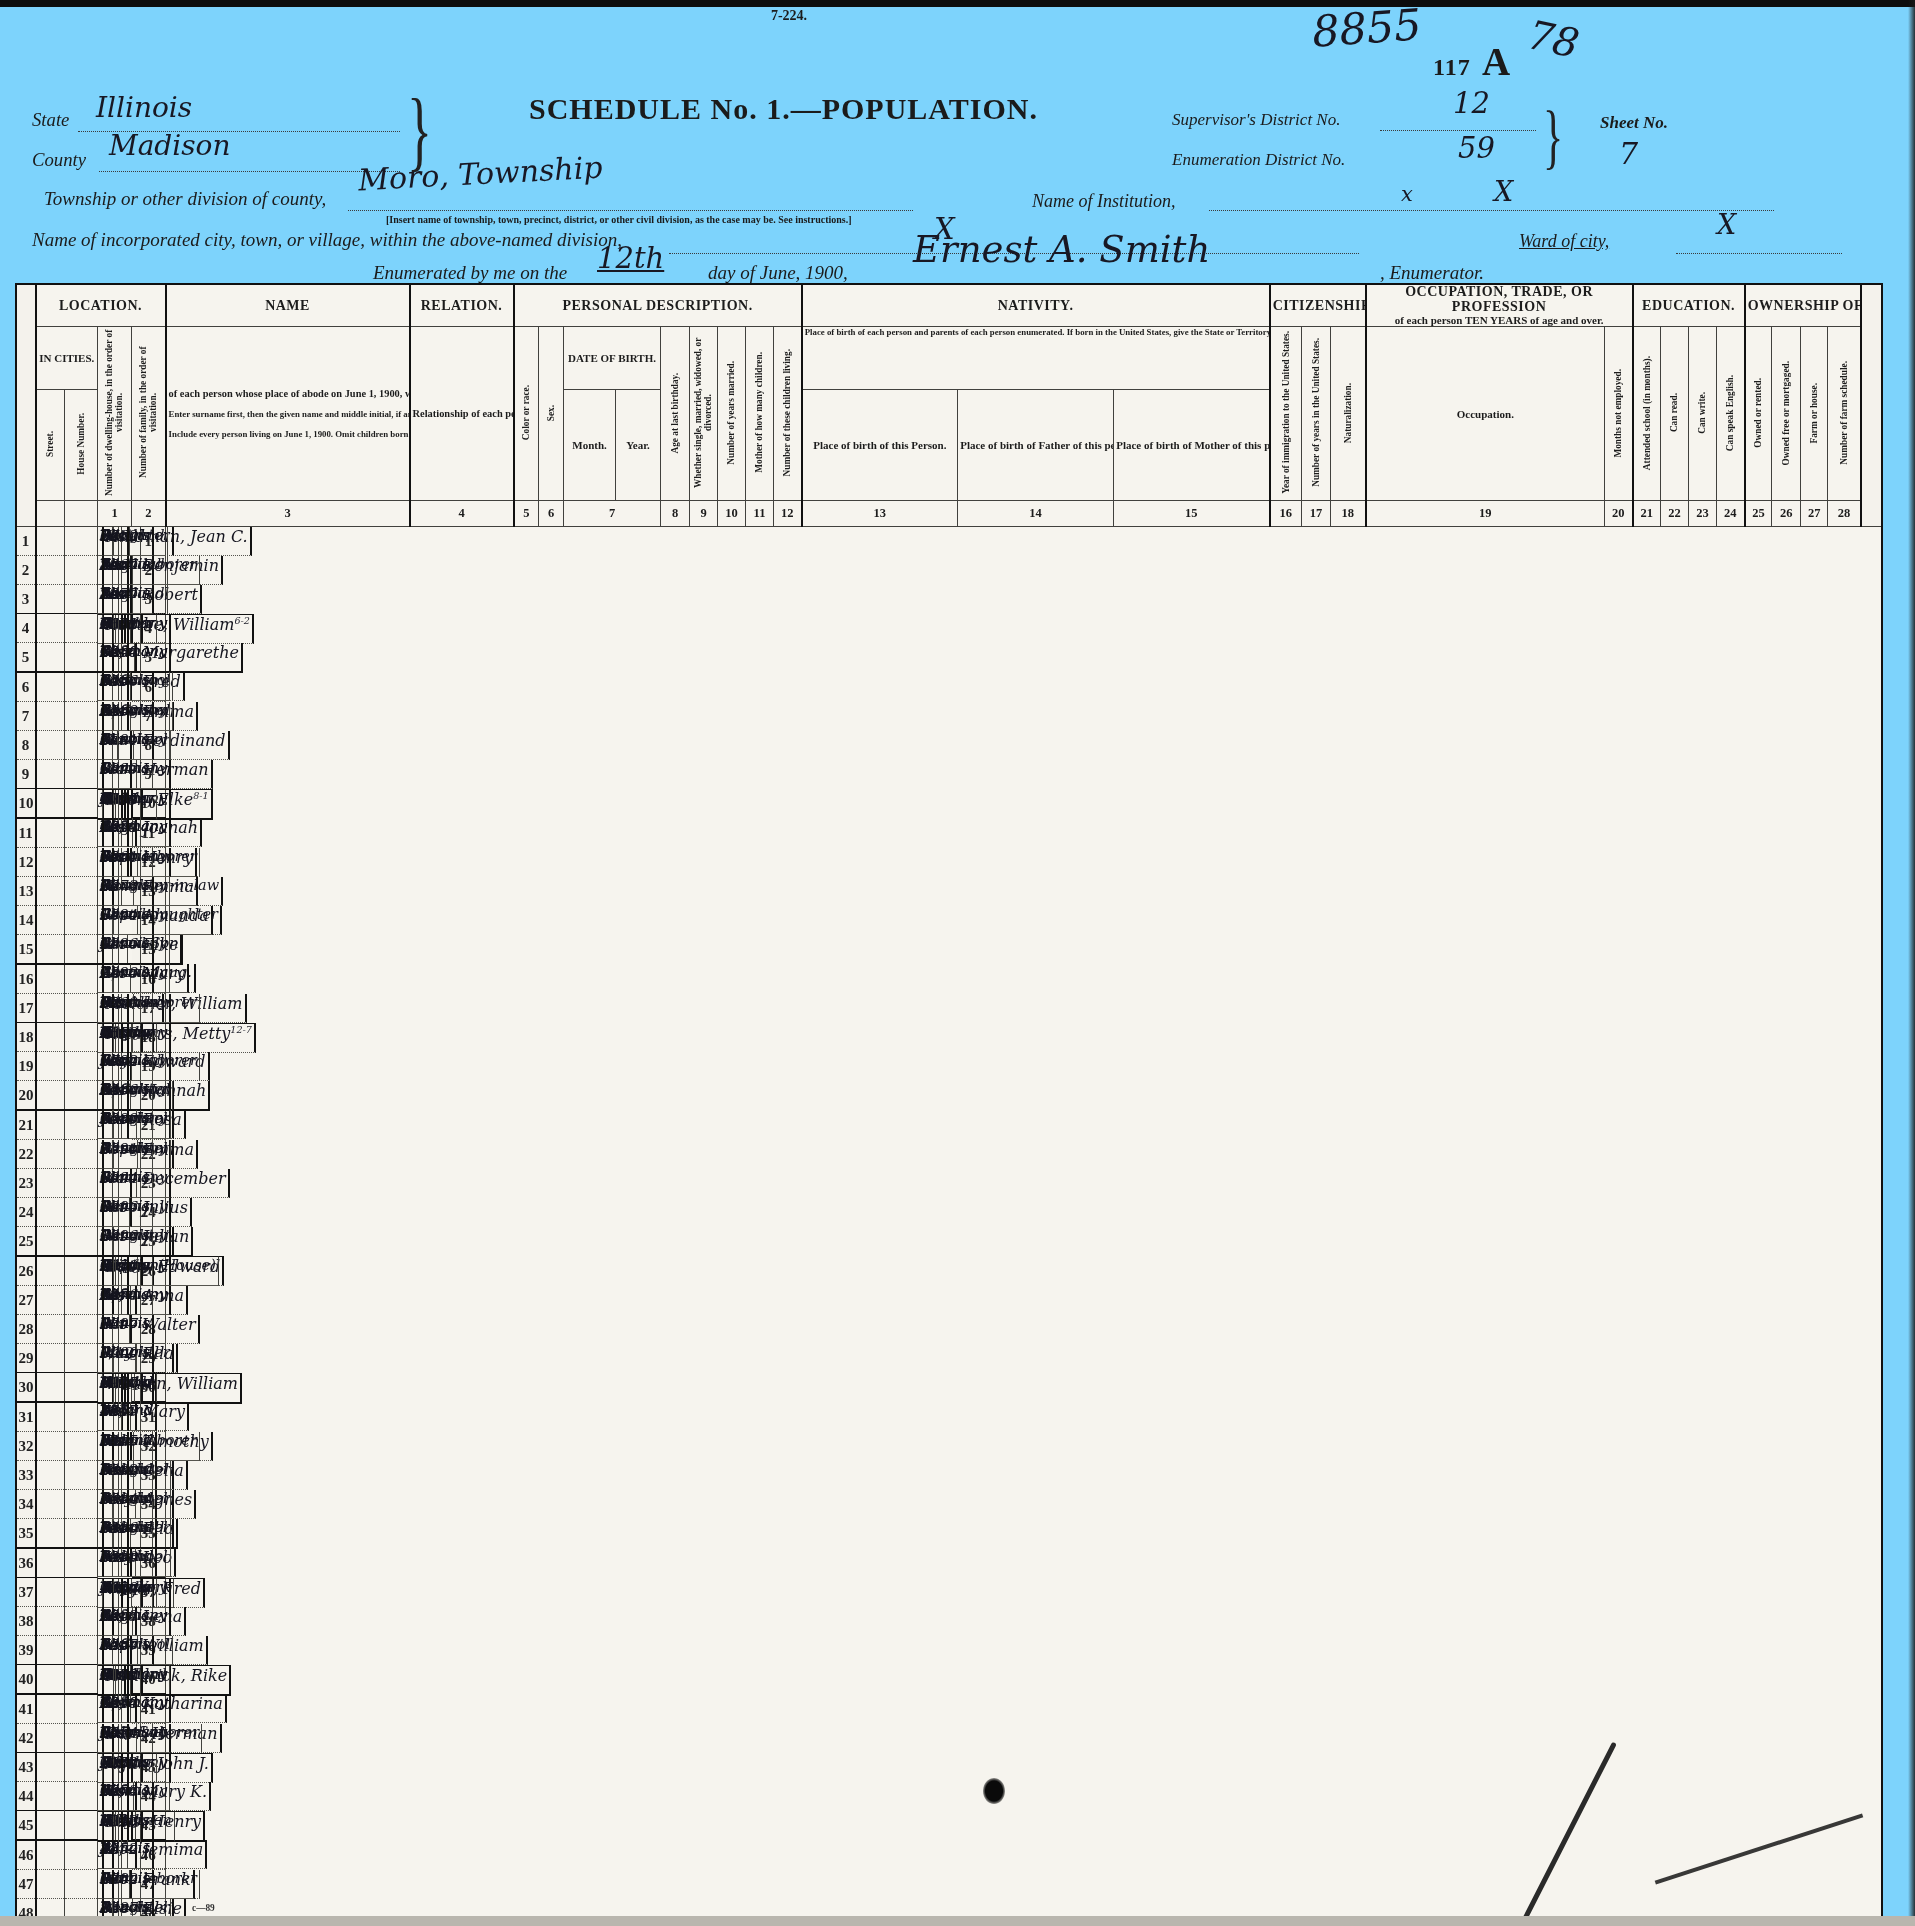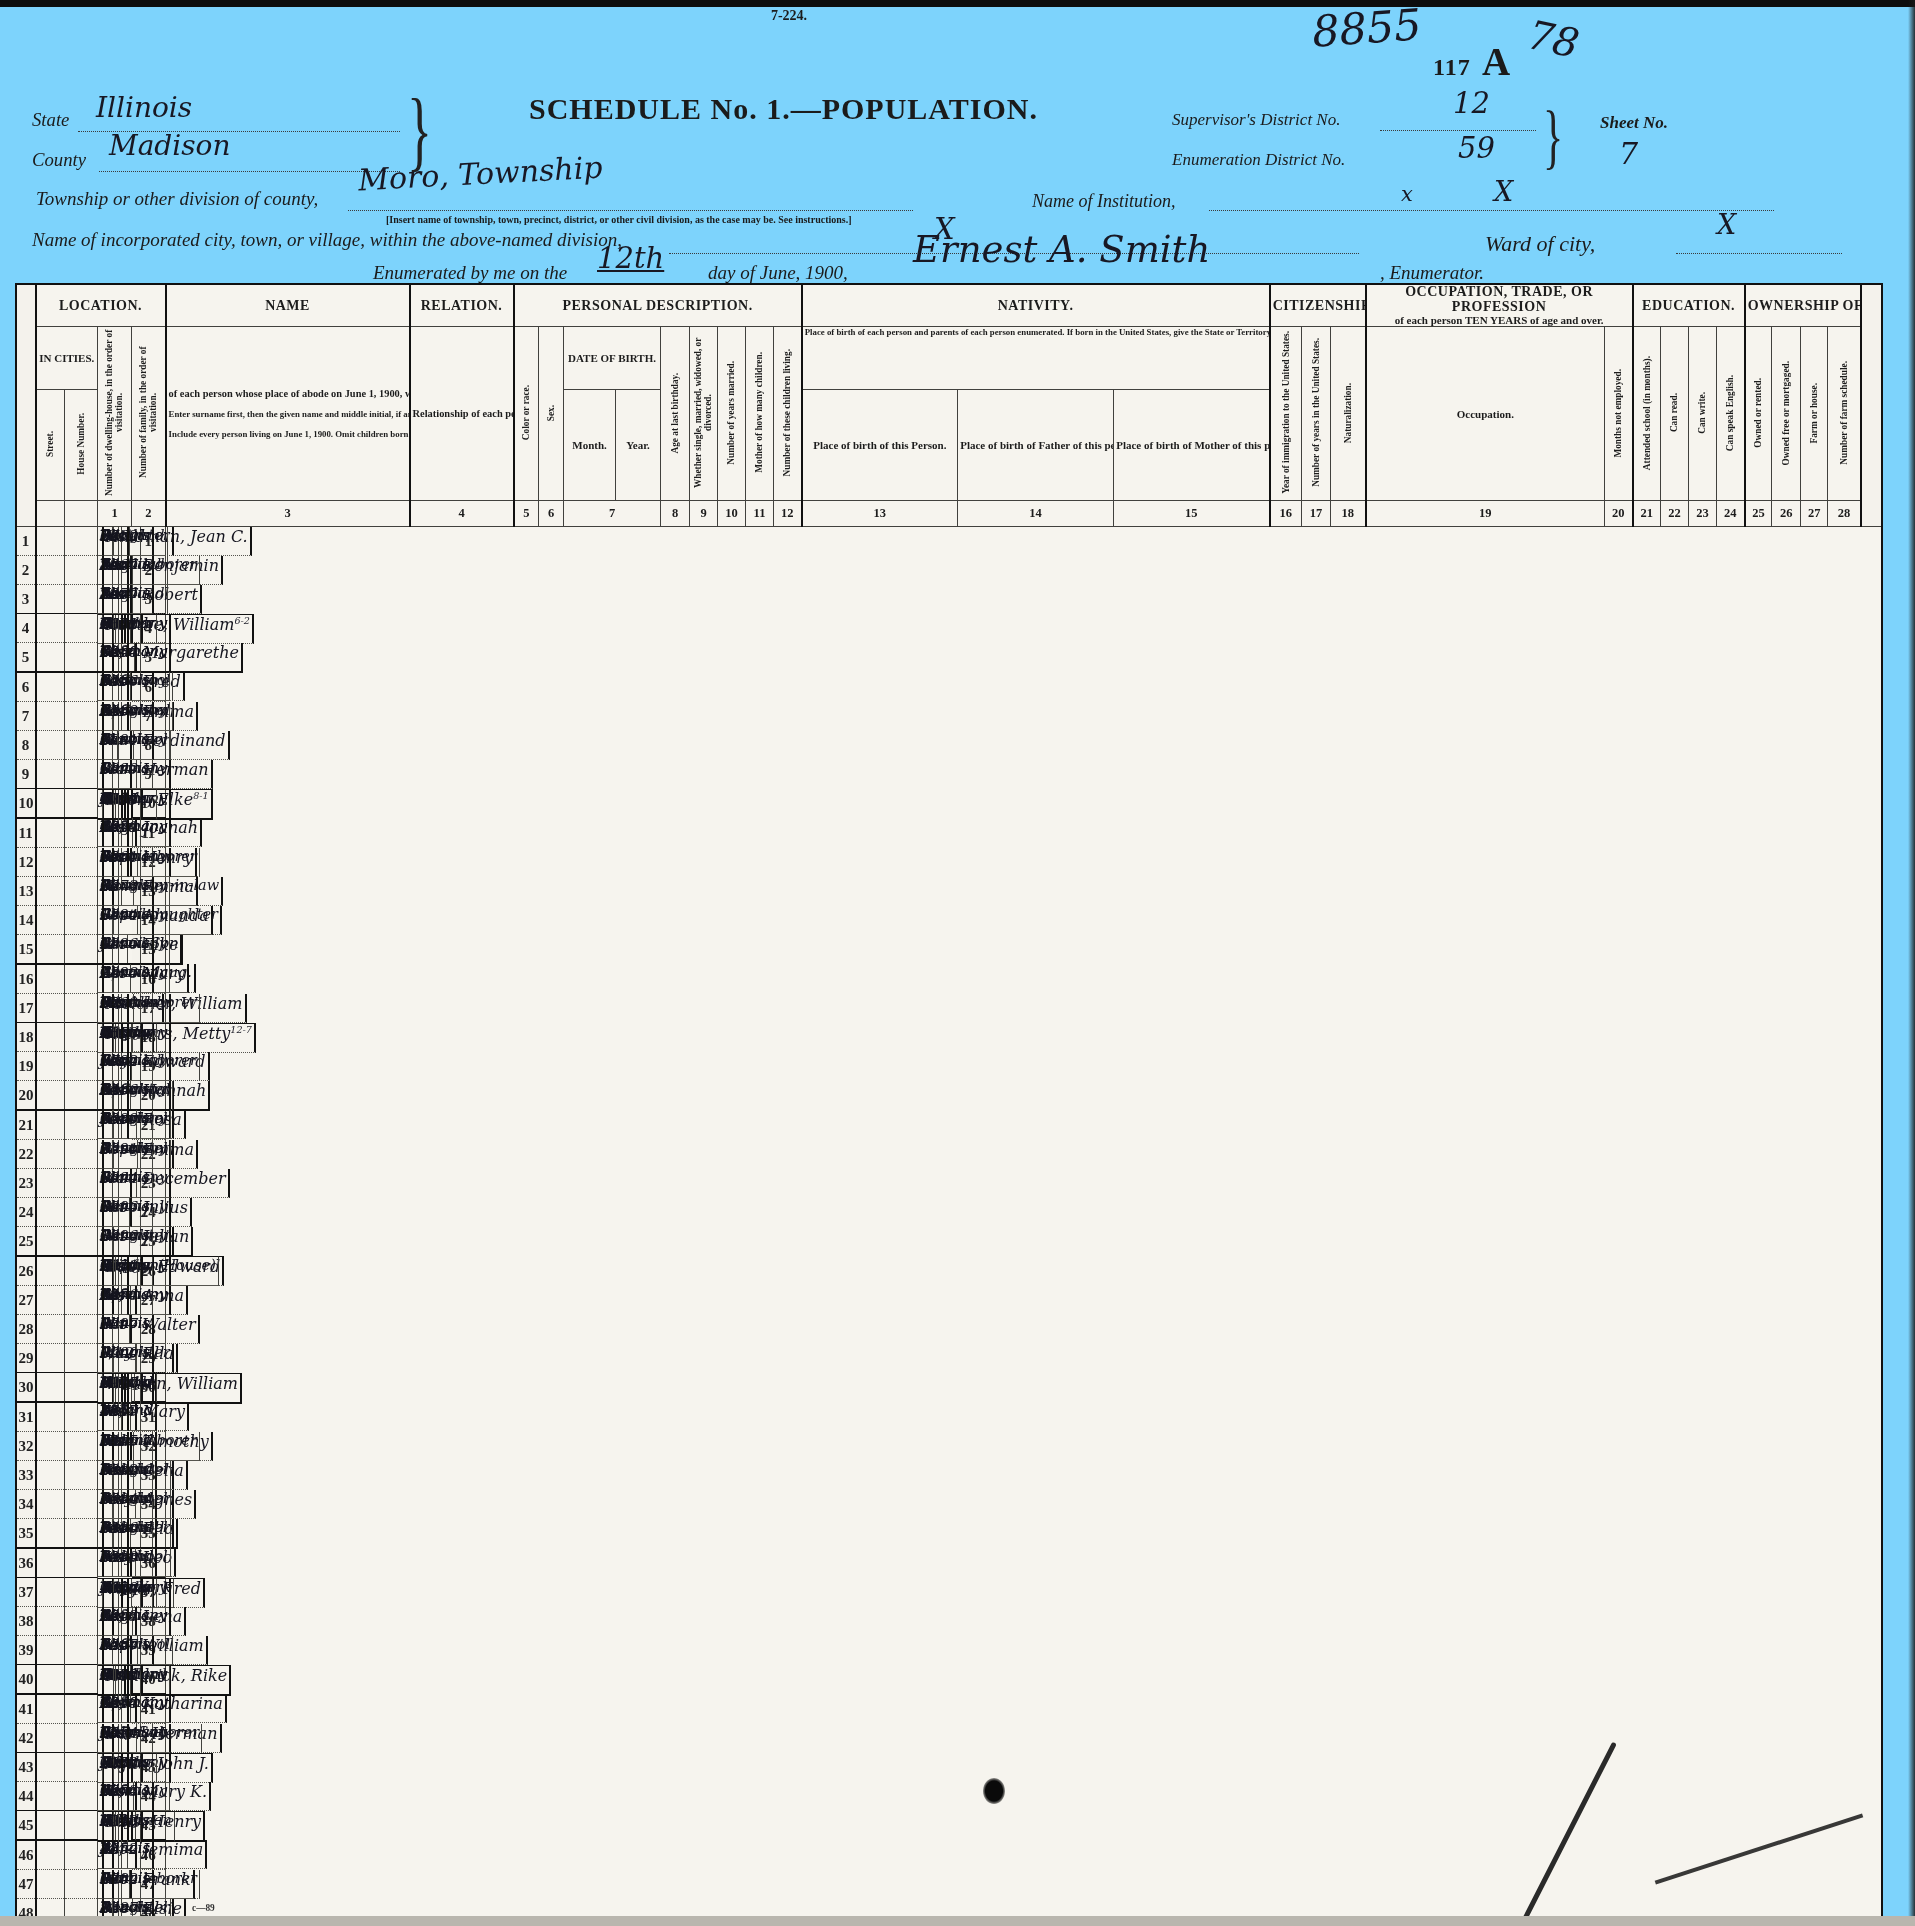--- a/index.html
+++ b/index.html
@@ -83,33 +83,33 @@
 
   <div class="printed it" style="left:1172px;top:110px;font-size:17px;">Supervisor's District No.</div>
   <div class="hw" style="left:1453px;top:86px;font-size:29px;">12</div>
   <div class="dotline" style="left:1380px;top:130px;width:156px;"></div>
   <div class="printed it" style="left:1172px;top:150px;font-size:17px;">Enumeration District No.</div>
   <div class="hw" style="left:1458px;top:131px;font-size:29px;">59</div>
   <div class="brace" style="left:1543px;top:112px;font-size:42px;">}</div>
   <div class="printed it" style="left:1600px;top:113px;font-size:17px;font-weight:bold;">Sheet No.</div>
   <div class="hw" style="left:1619px;top:136px;font-size:30px;">7</div>
 
-  <div class="printed it" style="left:36px;top:188px;font-size:19px;">Township or other division of county,</div>
+  <div class="printed it" style="left:44px;top:188px;font-size:19px;">Township or other division of county,</div>
   <div class="hw" style="left:358px;top:156px;font-size:30px;transform:rotate(-3deg);">Moro, Township</div>
   <div class="dotline" style="left:348px;top:210px;width:565px;"></div>
   <div class="printed" style="left:386px;top:214px;font-size:10px;font-weight:bold;">[Insert name of township, town, precinct, district, or other civil division, as the case may be.  See instructions.]</div>
   <div class="printed it" style="left:1032px;top:191px;font-size:18px;">Name of Institution,</div>
   <div class="dotline" style="left:1209px;top:210px;width:565px;"></div>
   <div class="hw" style="left:1401px;top:182px;font-size:21px;">x</div>
   <div class="hw" style="left:1494px;top:176px;font-size:27px;">X</div>
 
   <div class="printed it" style="left:32px;top:229px;font-size:19px;">Name of incorporated city, town, or village, within the above-named division,</div>
   <div class="dotline" style="left:669px;top:253px;width:690px;"></div>
   <div class="hw" style="left:934px;top:212px;font-size:29px;">X</div>
-  <div class="printed it" style="left:1485px;top:231px;font-size:22px;">Ward of city,</div>
+  <div class="printed it" style="left:1519px;top:231px;font-size:18px;text-decoration:underline;">Ward of city,</div>
   <div class="dotline" style="left:1676px;top:253px;width:166px;"></div>
   <div class="hw" style="left:1717px;top:209px;font-size:27px;">X</div>
 
   <div class="printed it" style="left:347px;top:262px;font-size:19px;margin-left:26px;">Enumerated by me on the</div>
   <div class="hw" style="left:597px;top:241px;font-size:29px;text-decoration:underline;">12th</div>
   <div class="dotline" style="left:576px;top:284px;width:119px;"></div>
   <div class="printed it" style="left:708px;top:262px;font-size:19px;">day of June, 1900,</div>
   <div class="hw" style="left:913px;top:228px;font-size:37px;">Ernest A. Smith</div>
   <div class="dotline" style="left:903px;top:284px;width:467px;"></div>
   <div class="printed it" style="left:1380px;top:262px;font-size:19px;">, Enumerator.</div>

